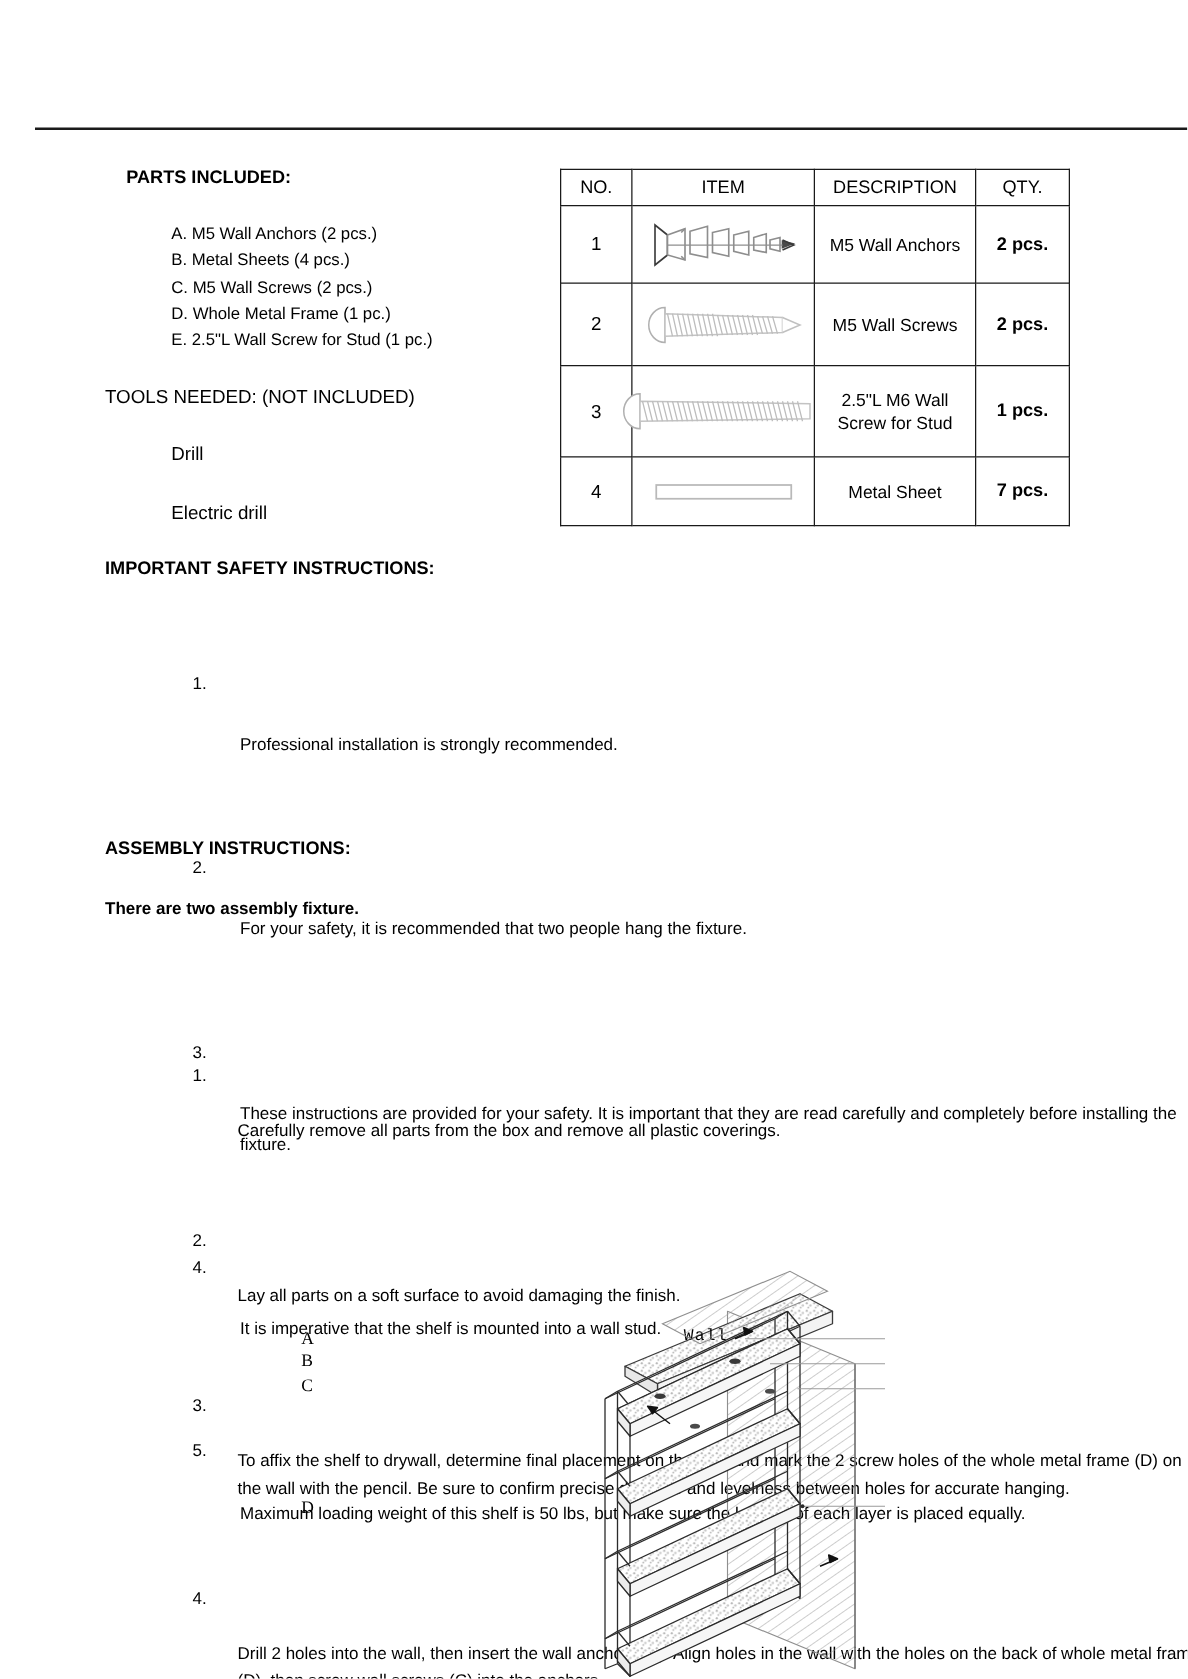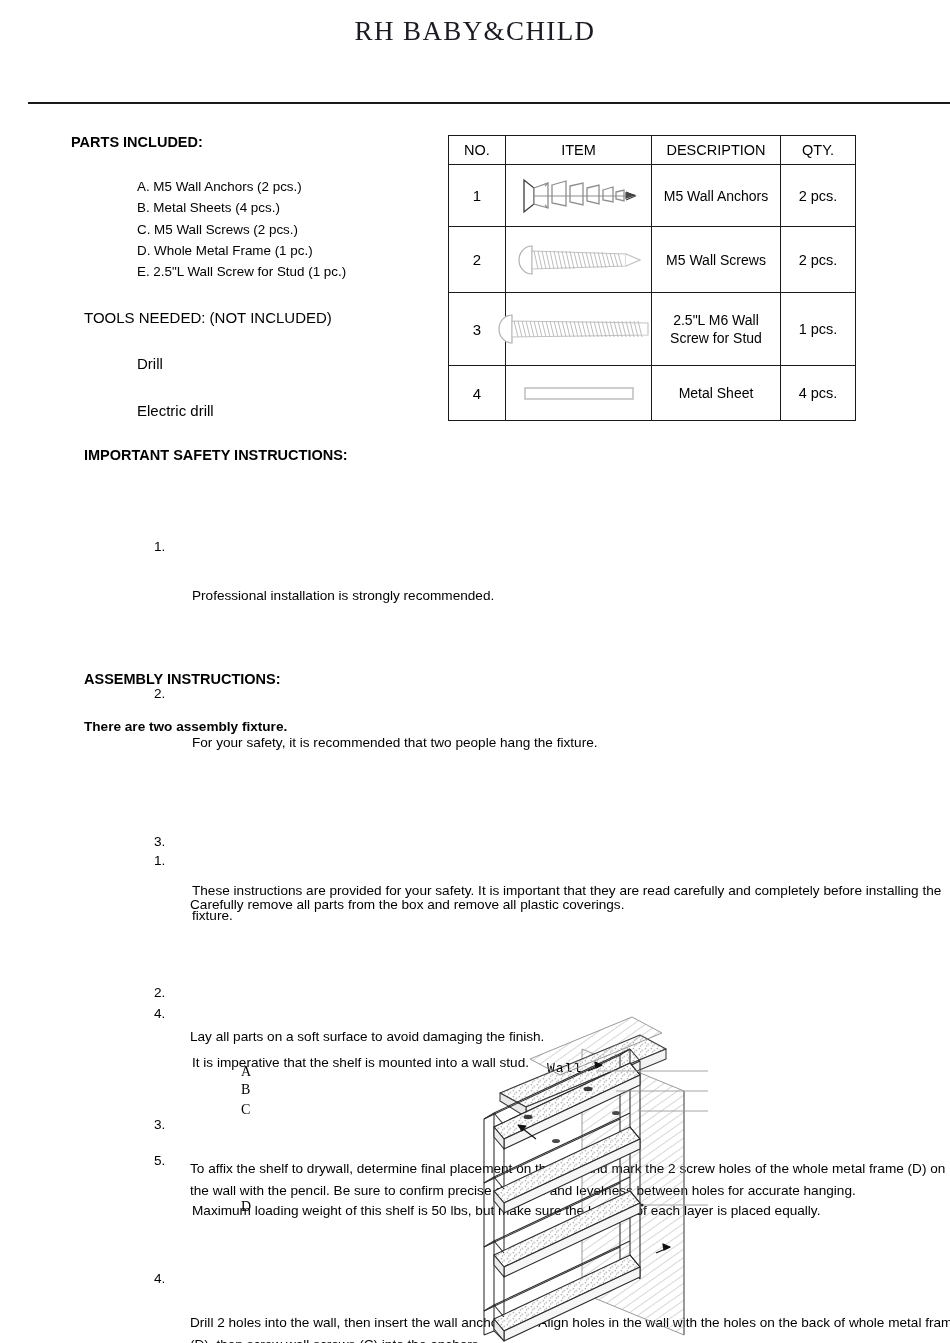--- a/index.html
+++ b/index.html
@@ -55,21 +55,21 @@
     font-size: 14.5px;
     font-weight: bold;
     white-space: pre;
   }
   .txt {
     position: absolute;
     font-size: 13.5px;
     white-space: pre;
   }
 
-  #parts-heading { left: 71px; top: 134px; }
+  #parts-heading { left: 101px; top: 134px; }
   .parts-list { position: absolute; left: 137px; top: 176px; }
   .parts-list div { font-size: 13.4px; line-height: 21.3px; white-space: pre; }
 
   #tools-heading { left: 84px; top: 309px; font-weight: normal; font-size: 15px; }
   #tool-pencil  { left: 137px; top: 355px; font-size: 15px; }
   #tool-drill   { left: 137px; top: 402px; font-size: 15px; }
 
   
   .parts-table {
     position: absolute;
@@ -87,21 +87,21 @@
     font-weight: normal;
     padding: 0;
   }
   .parts-table th { height: 28px; font-size: 14.5px; }
   .col-no   { width: 56px; }
   .col-item { width: 145px; }
   .col-desc { width: 128px; }
   .col-qty  { width: 74px; }
   .parts-table td.r-no   { font-size: 15px; }
   .parts-table td.r-desc { font-size: 14px; line-height: 18px; }
-  .parts-table td.r-qty  { font-size: 14.5px; }
+  .parts-table td.r-qty  { font-size: 14.5px; font-weight: bold; }
   .row-h-1 { height: 62px; }
   .row-h-2 { height: 66px; }
   .row-h-3 { height: 73px; }
   .row-h-4 { height: 55px; }
 
   .item-cell { position: relative; overflow: visible; }
   .item-art { position: relative; height: 100%; }
   .item-art svg { position: absolute; left: 50%; top: 50%; transform: translate(-50%,-50%); overflow: visible; }
 
   
@@ -159,21 +159,20 @@
   #callout-a { left: 241px; top: 1064px; }
   #callout-b { left: 241px; top: 1082px; }
   #callout-c { left: 241px; top: 1102px; }
   #callout-d { left: 241px; top: 1199px; }
 </style>
 </head>
 <body>
 
 <div class="page">
 
-  <div class="brand">RH BABY&amp;CHILD</div>
   <div class="rule"></div>
 
   <div class="h-section" id="parts-heading">PARTS INCLUDED:</div>
   <div class="parts-list">
     <div>A. M5 Wall Anchors (2 pcs.)</div>
     <div>B. Metal Sheets (4 pcs.)</div>
     <div>C. M5 Wall Screws (2 pcs.)</div>
     <div>D. Whole Metal Frame (1 pc.)</div>
     <div>E. 2.5"L Wall Screw for Stud (1 pc.)</div>
   </div>
@@ -271,21 +270,21 @@
       <tr class="row-h-4">
         <td class="r-no">4</td>
         <td class="item-cell">
           <div class="item-art">
             <svg width="116" height="26" viewBox="0 0 116 26" style="top:64%;">
               <rect x="4" y="8" width="108" height="11" fill="#fff" stroke="#b9b9b9" stroke-width="1.4"></rect>
             </svg>
           </div>
         </td>
         <td class="r-desc">Metal Sheet</td>
-        <td class="r-qty">4 pcs.</td>
+        <td class="r-qty">7 pcs.</td>
       </tr>
     </tbody>
   </table>
 
   <div class="h-section" id="safety-heading">IMPORTANT SAFETY INSTRUCTIONS:</div>
   <ul class="safety-list">
     <li>
       <span class="num">1.</span>
       <span class="cont">Professional installation is strongly recommended.</span>
     </li>

